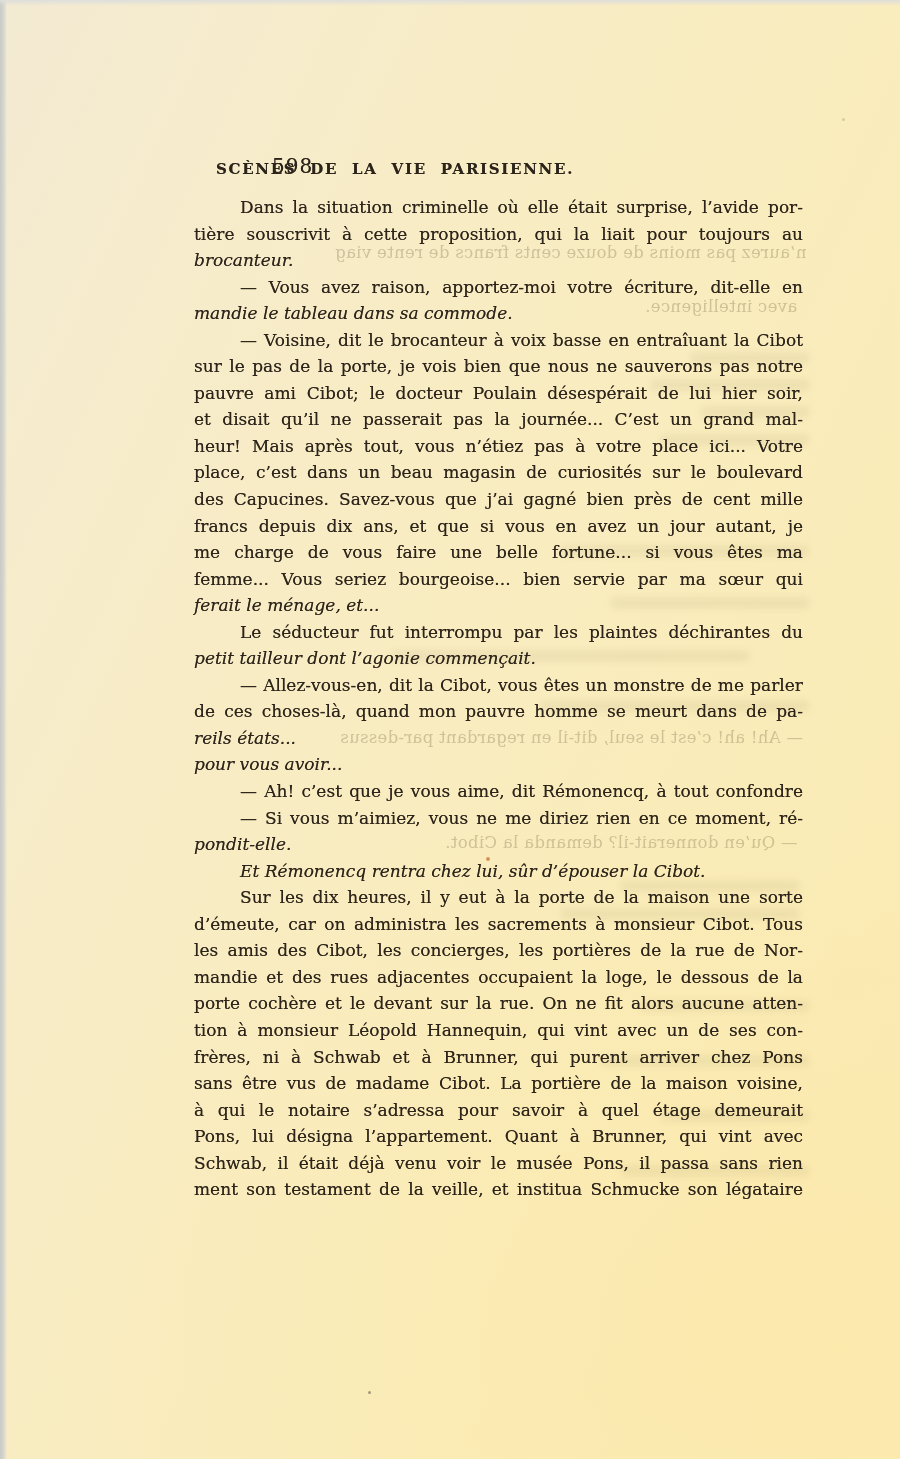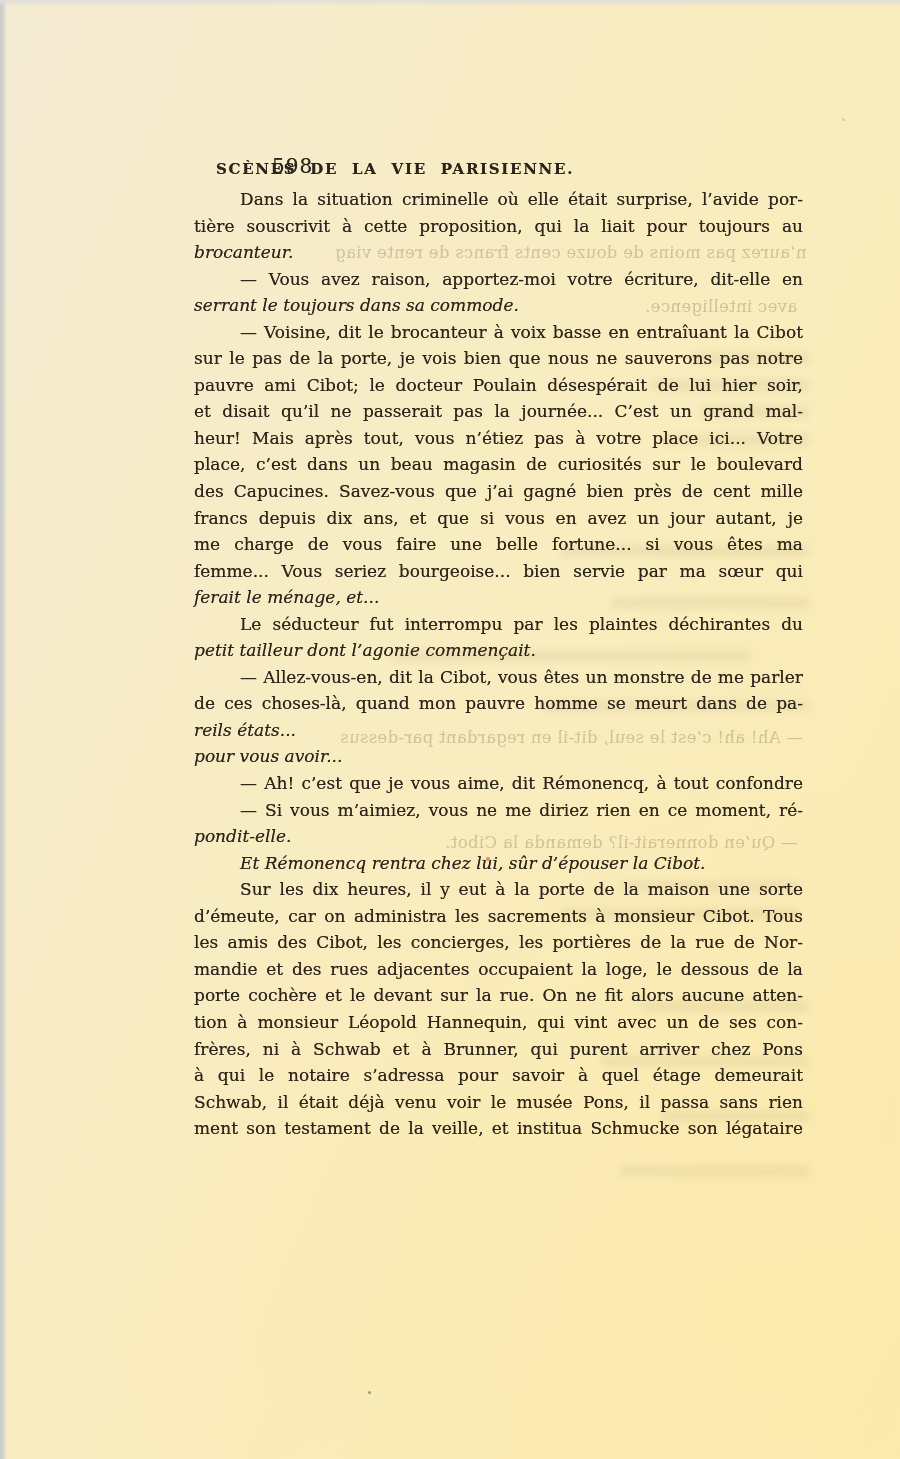--- a/index.html
+++ b/index.html
@@ -31,21 +31,21 @@
   .running-header{position:absolute;left:194px;top:154px;width:609px;height:32px;color:var(--ink);}
   .folio{position:absolute;left:34px;top:0;
     font-size:20px;font-weight:400;letter-spacing:1px;
     text-shadow:0 0 0.6px rgba(44,36,26,0.6);margin-left:44px;}
   .head{position:absolute;left:0;right:0;top:6px;text-align:left;
     transform:translateX(22px);
     font-size:15px;font-weight:700;letter-spacing:1.7px;word-spacing:7px;
     text-shadow:0 0 0.5px rgba(44,36,26,0.55);}
 
   
-  .textblock{position:absolute;left:194px;top:186px;width:609px;color:var(--ink);}
+  .textblock{position:absolute;left:194px;top:194px;width:609px;color:var(--ink);}
   .line{
     font-size:17px;line-height:26.55px;
     text-align:justify;text-align-last:justify;
     white-space:normal;
     text-shadow:0 0 0.55px rgba(44,36,26,0.65);
   }
   .line.noj{text-align-last:left;font-style:italic;}
   .line.indent{text-indent:46px;}
 
   
@@ -100,21 +100,21 @@
   <header class="running-header">
     <span class="folio">598</span>
     <span class="head">SCÈNES DE LA VIE PARISIENNE.</span>
   </header>
 
   <main class="textblock" id="textblock">
       <div class="line indent">Dans la situation criminelle où elle était surprise, l’avide por-</div>
       <div class="line">tière souscrivit à cette proposition, qui la liait pour toujours au</div>
       <div class="line noj">brocanteur.</div>
       <div class="line indent">— Vous avez raison, apportez-moi votre écriture, dit-elle en</div>
-      <div class="line noj">serrant le toujours dans sa commode.</div>
+      <div class="line noj">mandie le tableau dans sa commode.</div>
       <div class="line indent">— Voisine, dit le brocanteur à voix basse en entraîuant la Cibot</div>
       <div class="line">sur le pas de la porte, je vois bien que nous ne sauverons pas notre</div>
       <div class="line">pauvre ami Cibot; le docteur Poulain désespérait de lui hier soir,</div>
       <div class="line">et disait qu’il ne passerait pas la journée... C’est un grand mal-</div>
       <div class="line">heur! Mais après tout, vous n’étiez pas à votre place ici... Votre</div>
       <div class="line">place, c’est dans un beau magasin de curiosités sur le boulevard</div>
       <div class="line">des Capucines. Savez-vous que j’ai gagné bien près de cent mille</div>
       <div class="line">francs depuis dix ans, et que si vous en avez un jour autant, je</div>
       <div class="line">me charge de vous faire une belle fortune... si vous êtes ma</div>
       <div class="line">femme... Vous seriez bourgeoise... bien servie par ma sœur qui</div>
@@ -129,21 +129,23 @@
       <div class="line indent">— Si vous m’aimiez, vous ne me diriez rien en ce moment, ré-</div>
       <div class="line noj">pondit-elle.</div>
       <div class="line indent noj">Et Rémonencq rentra chez lui, sûr d’épouser la Cibot.</div>
       <div class="line indent">Sur les dix heures, il y eut à la porte de la maison une sorte</div>
       <div class="line">d’émeute, car on administra les sacrements à monsieur Cibot. Tous</div>
       <div class="line">les amis des Cibot, les concierges, les portières de la rue de Nor-</div>
       <div class="line">mandie et des rues adjacentes occupaient la loge, le dessous de la</div>
       <div class="line">porte cochère et le devant sur la rue. On ne fit alors aucune atten-</div>
       <div class="line">tion à monsieur Léopold Hannequin, qui vint avec un de ses con-</div>
       <div class="line">frères, ni à Schwab et à Brunner, qui purent arriver chez Pons</div>
+      <div class="line">sans être vus de madame Cibot. La portière de la maison voisine,</div>
       <div class="line">à qui le notaire s’adressa pour savoir à quel étage demeurait</div>
+      <div class="line">Pons, lui désigna l’appartement. Quant à Brunner, qui vint avec</div>
       <div class="line">Schwab, il était déjà venu voir le musée Pons, il passa sans rien</div>
       <div class="line">ment son testament de la veille, et institua Schmucke son légataire</div>
     </main>
 
   <span class="speck orange" style="left:486px;top:857px;"></span>
   <span class="speck grey" style="left:368px;top:1391px;"></span>
   <span class="speck grey" style="left:842px;top:118px;opacity:.4;"></span>
 
 </div>
 

